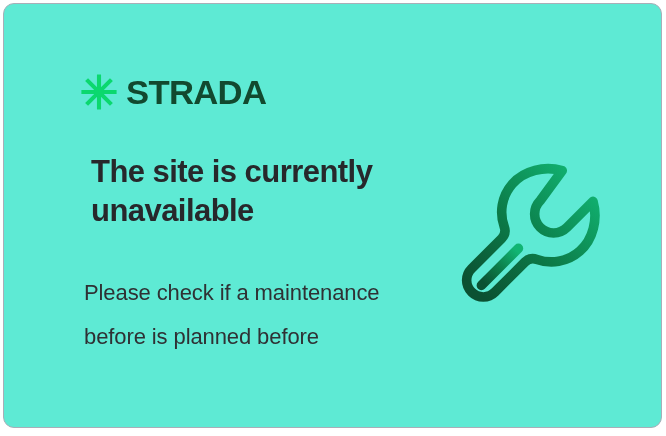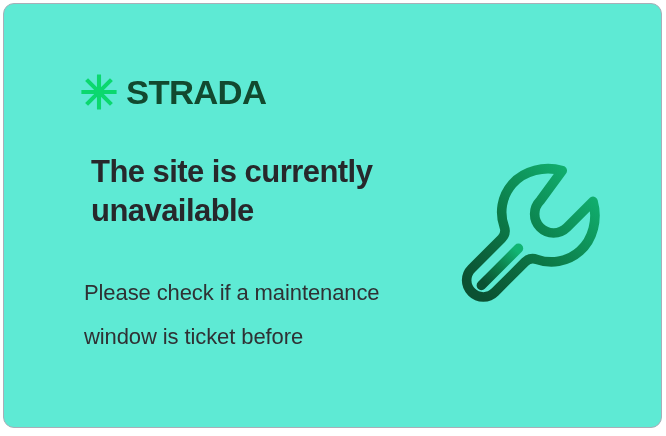--- a/index.html
+++ b/index.html
@@ -121,21 +121,21 @@
         </svg>
       </span>
       <span class="logo-word">STRADA</span>
     </div>
 
     <h1 class="headline"><span>The site is currently</span>
       <span>unavailable</span></h1>
 
     <p class="bodycopy">
       <span class="ln">Please check if a maintenance</span>
-      <span class="ln">window is ticket before</span>
+      <span class="ln">before is planned before</span>
     </p>
 
     <div class="wrench-art">
       <svg viewBox="0 0 160 165" aria-hidden="true">
         <defs>
           <linearGradient id="wrenchGrad" x1="0.08" y1="0.94" x2="0.95" y2="0.06">
             <stop offset="0%" stop-color="#0b5132"></stop>
             <stop offset="45%" stop-color="#0c7b48"></stop>
             <stop offset="100%" stop-color="#11b573"></stop>
           </linearGradient>

